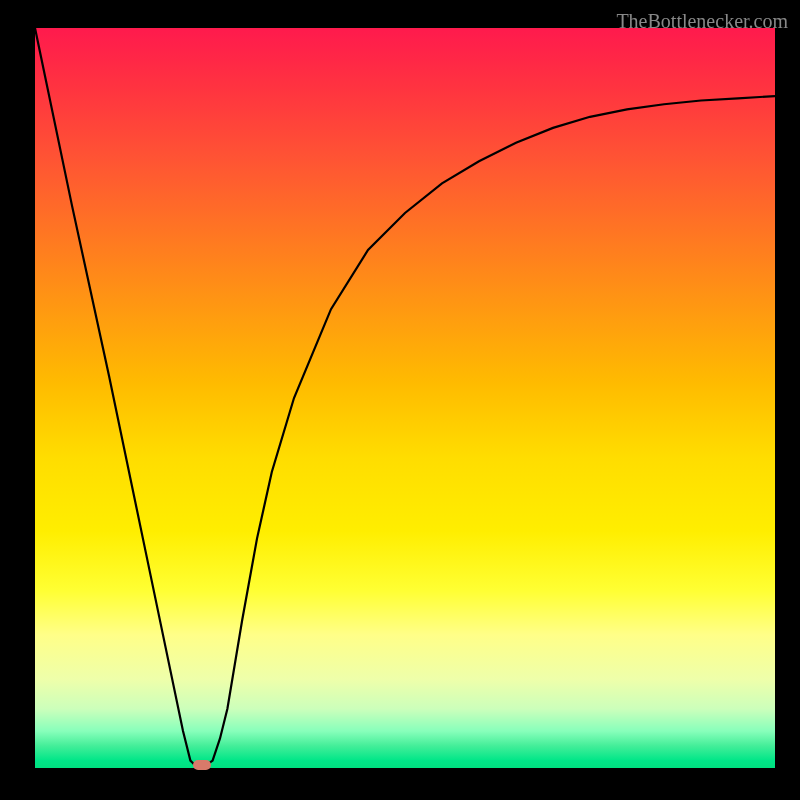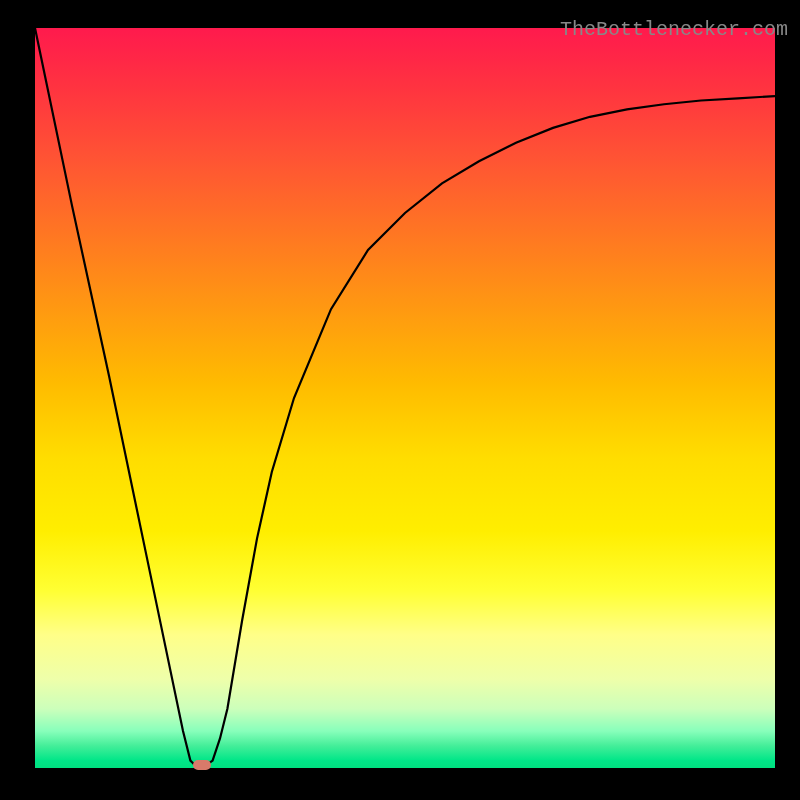--- a/index.html
+++ b/index.html
@@ -5,24 +5,24 @@
   * { margin: 0; padding: 0; box-sizing: border-box; }
   html, body { width: 800px; height: 800px; overflow: hidden; }
   .container {
     width: 800px;
     height: 800px;
     background: #000;
     position: relative;
   }
   .watermark {
     position: absolute;
-    top: 18px;
+    top: 10px;
     right: 12px;
     color: #888;
-    font-family: Liberation Mono, monospace;
+    font-family: Liberation Serif, serif;
     font-size: 20px;
     z-index: 10;
   }
   .plot-area {
     position: absolute;
     left: 35px;
     top: 28px;
     width: 740px;
     height: 740px;
     background: linear-gradient(to bottom,

